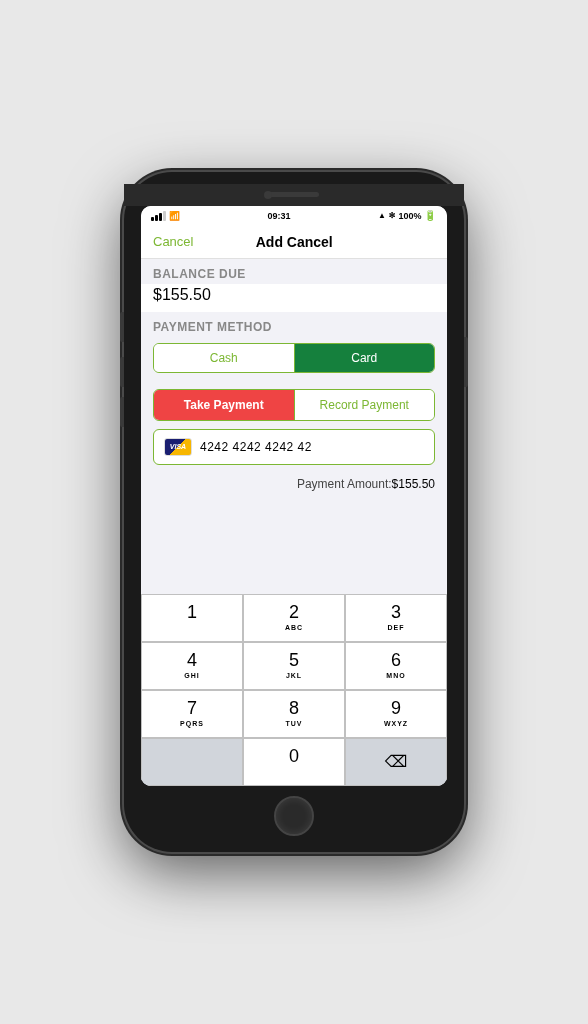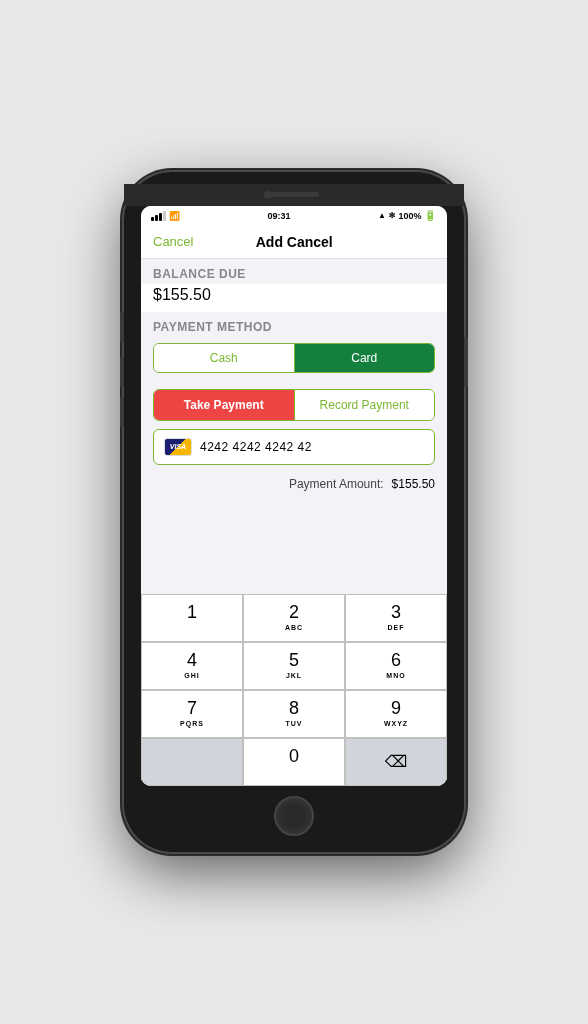--- a/index.html
+++ b/index.html
@@ -272,21 +272,21 @@
       color: #000;
       letter-spacing: 0.5px;
     }
 
     
     .payment-amount-row {
       display: flex;
       justify-content: flex-end;
       align-items: center;
       padding: 4px 12px 8px 12px;
-      gap: 8px;
+      gap: 0;
       background: #f2f2f7;
     }
     .payment-amount-label {
       font-size: 12px;
       color: #444;
     }
     .payment-amount-value {
       font-size: 12px;
       color: #000;
       font-weight: 500;

